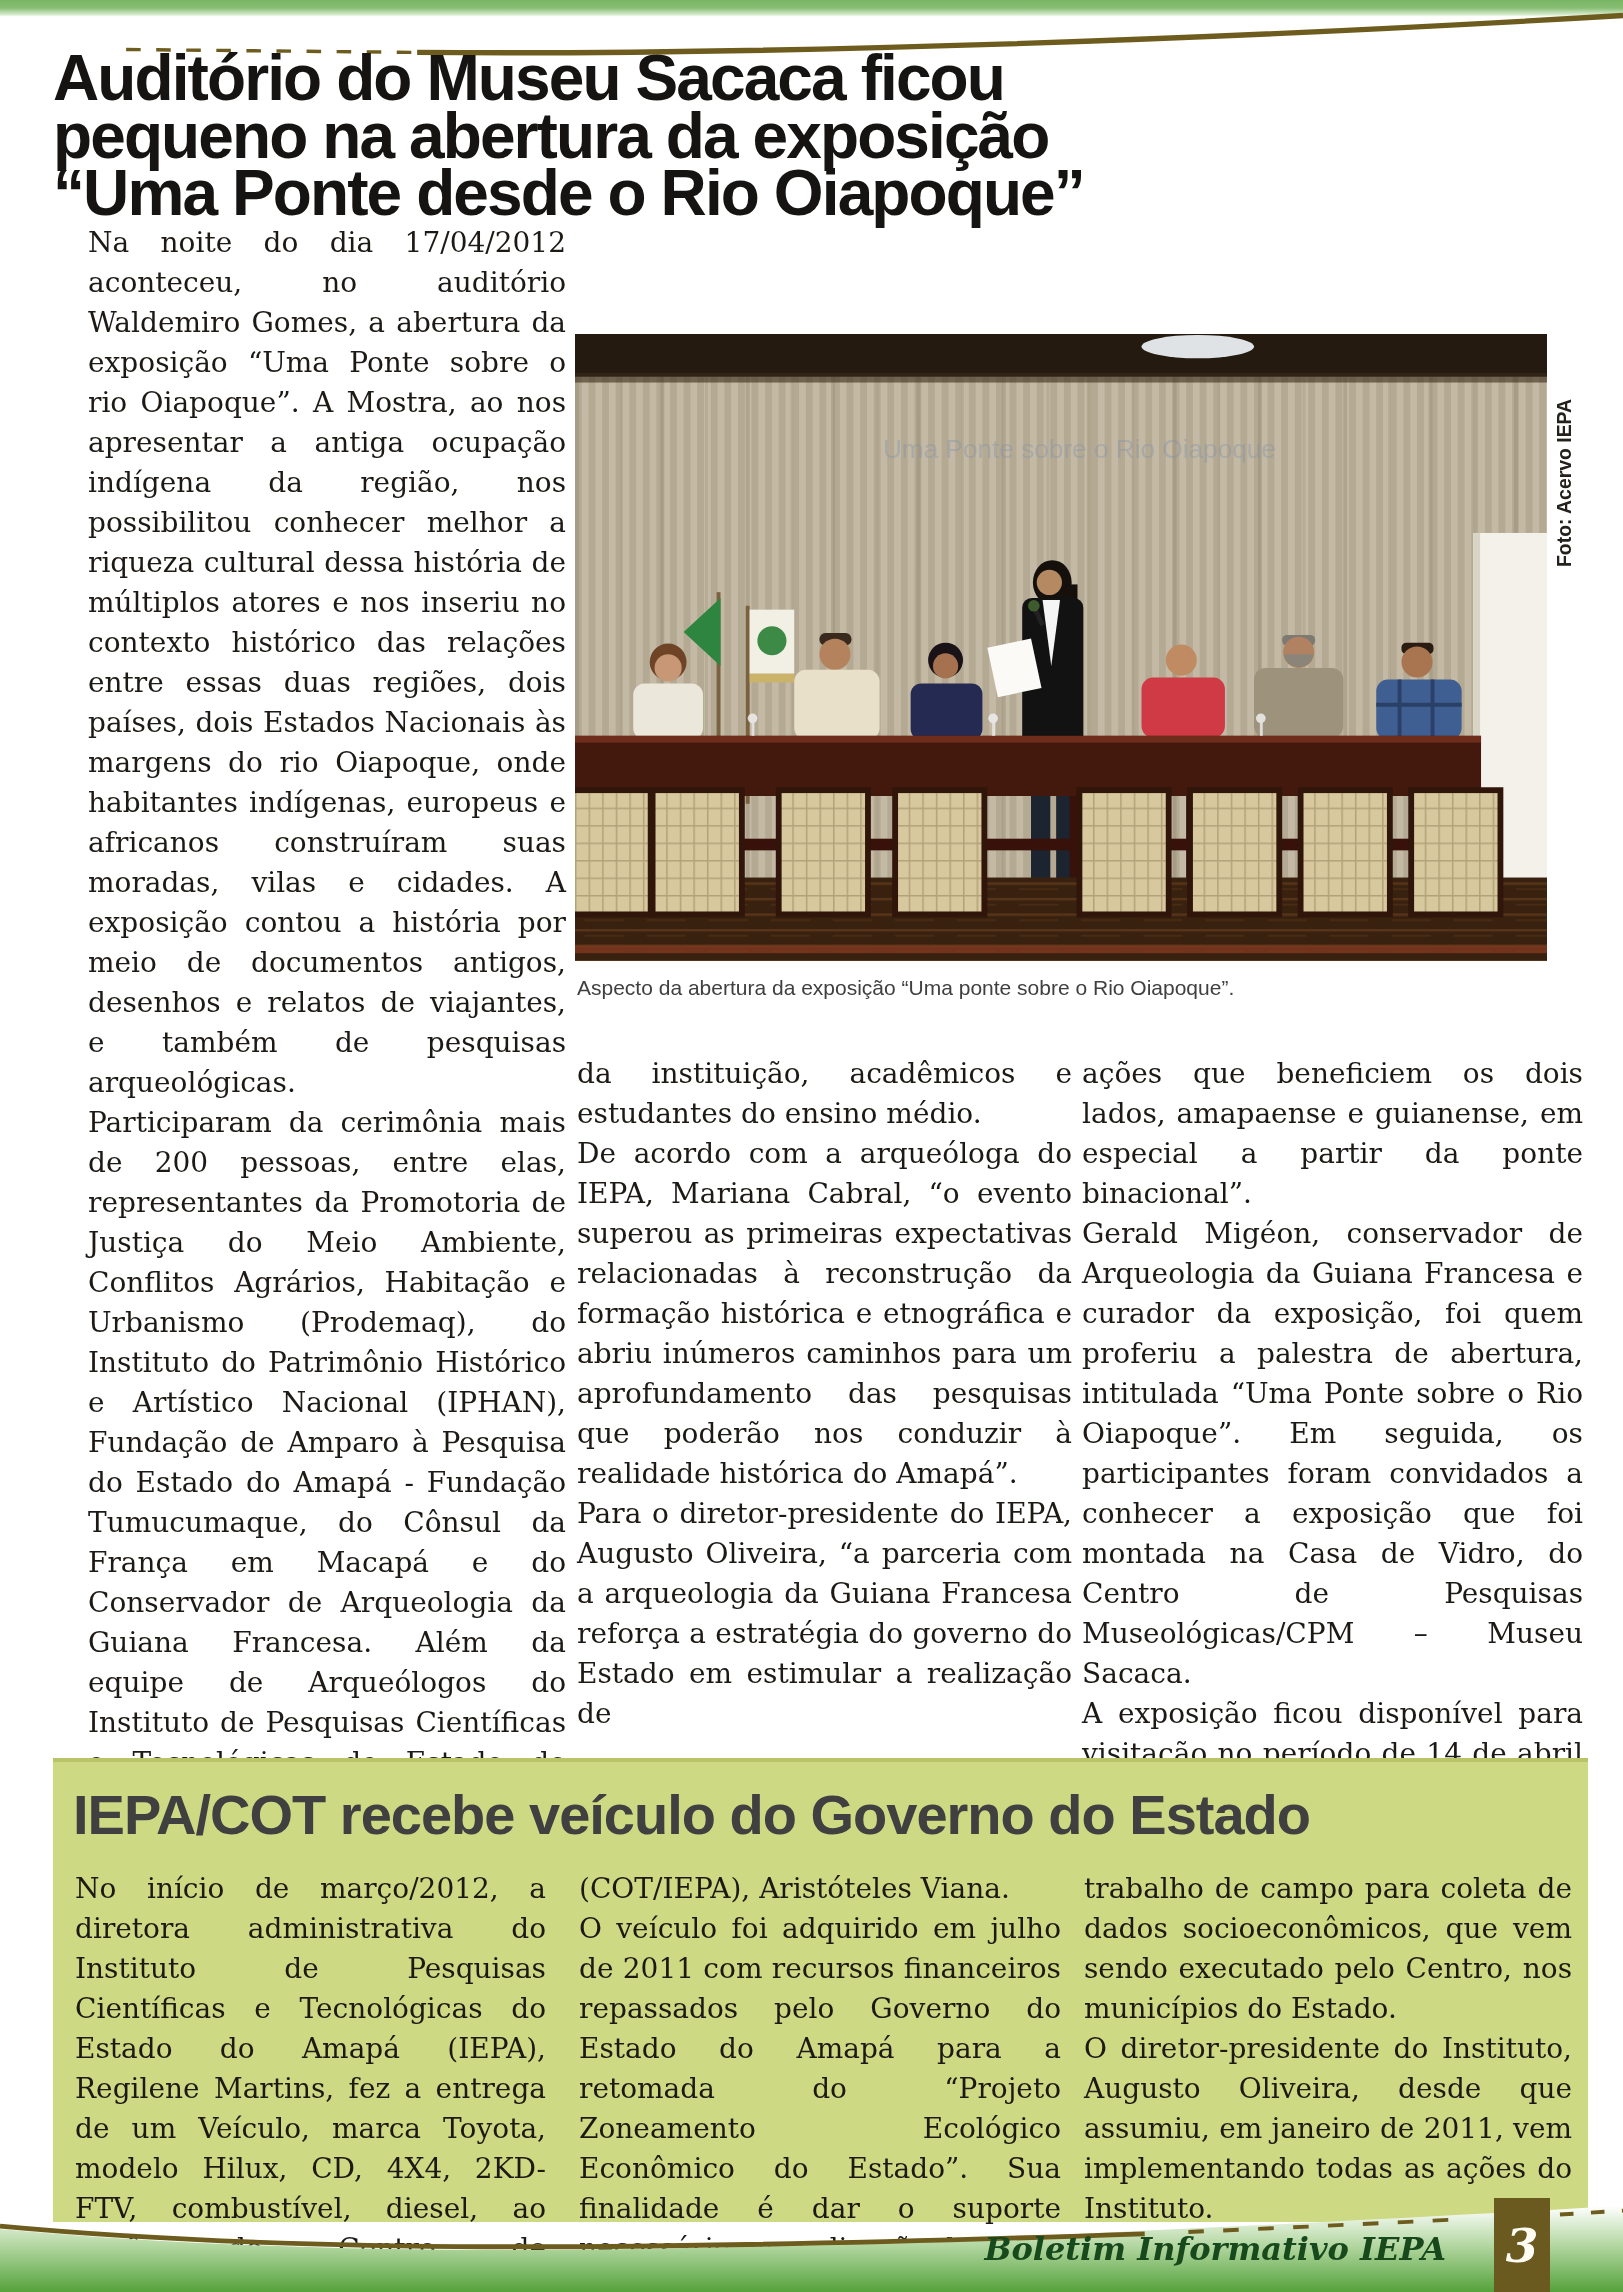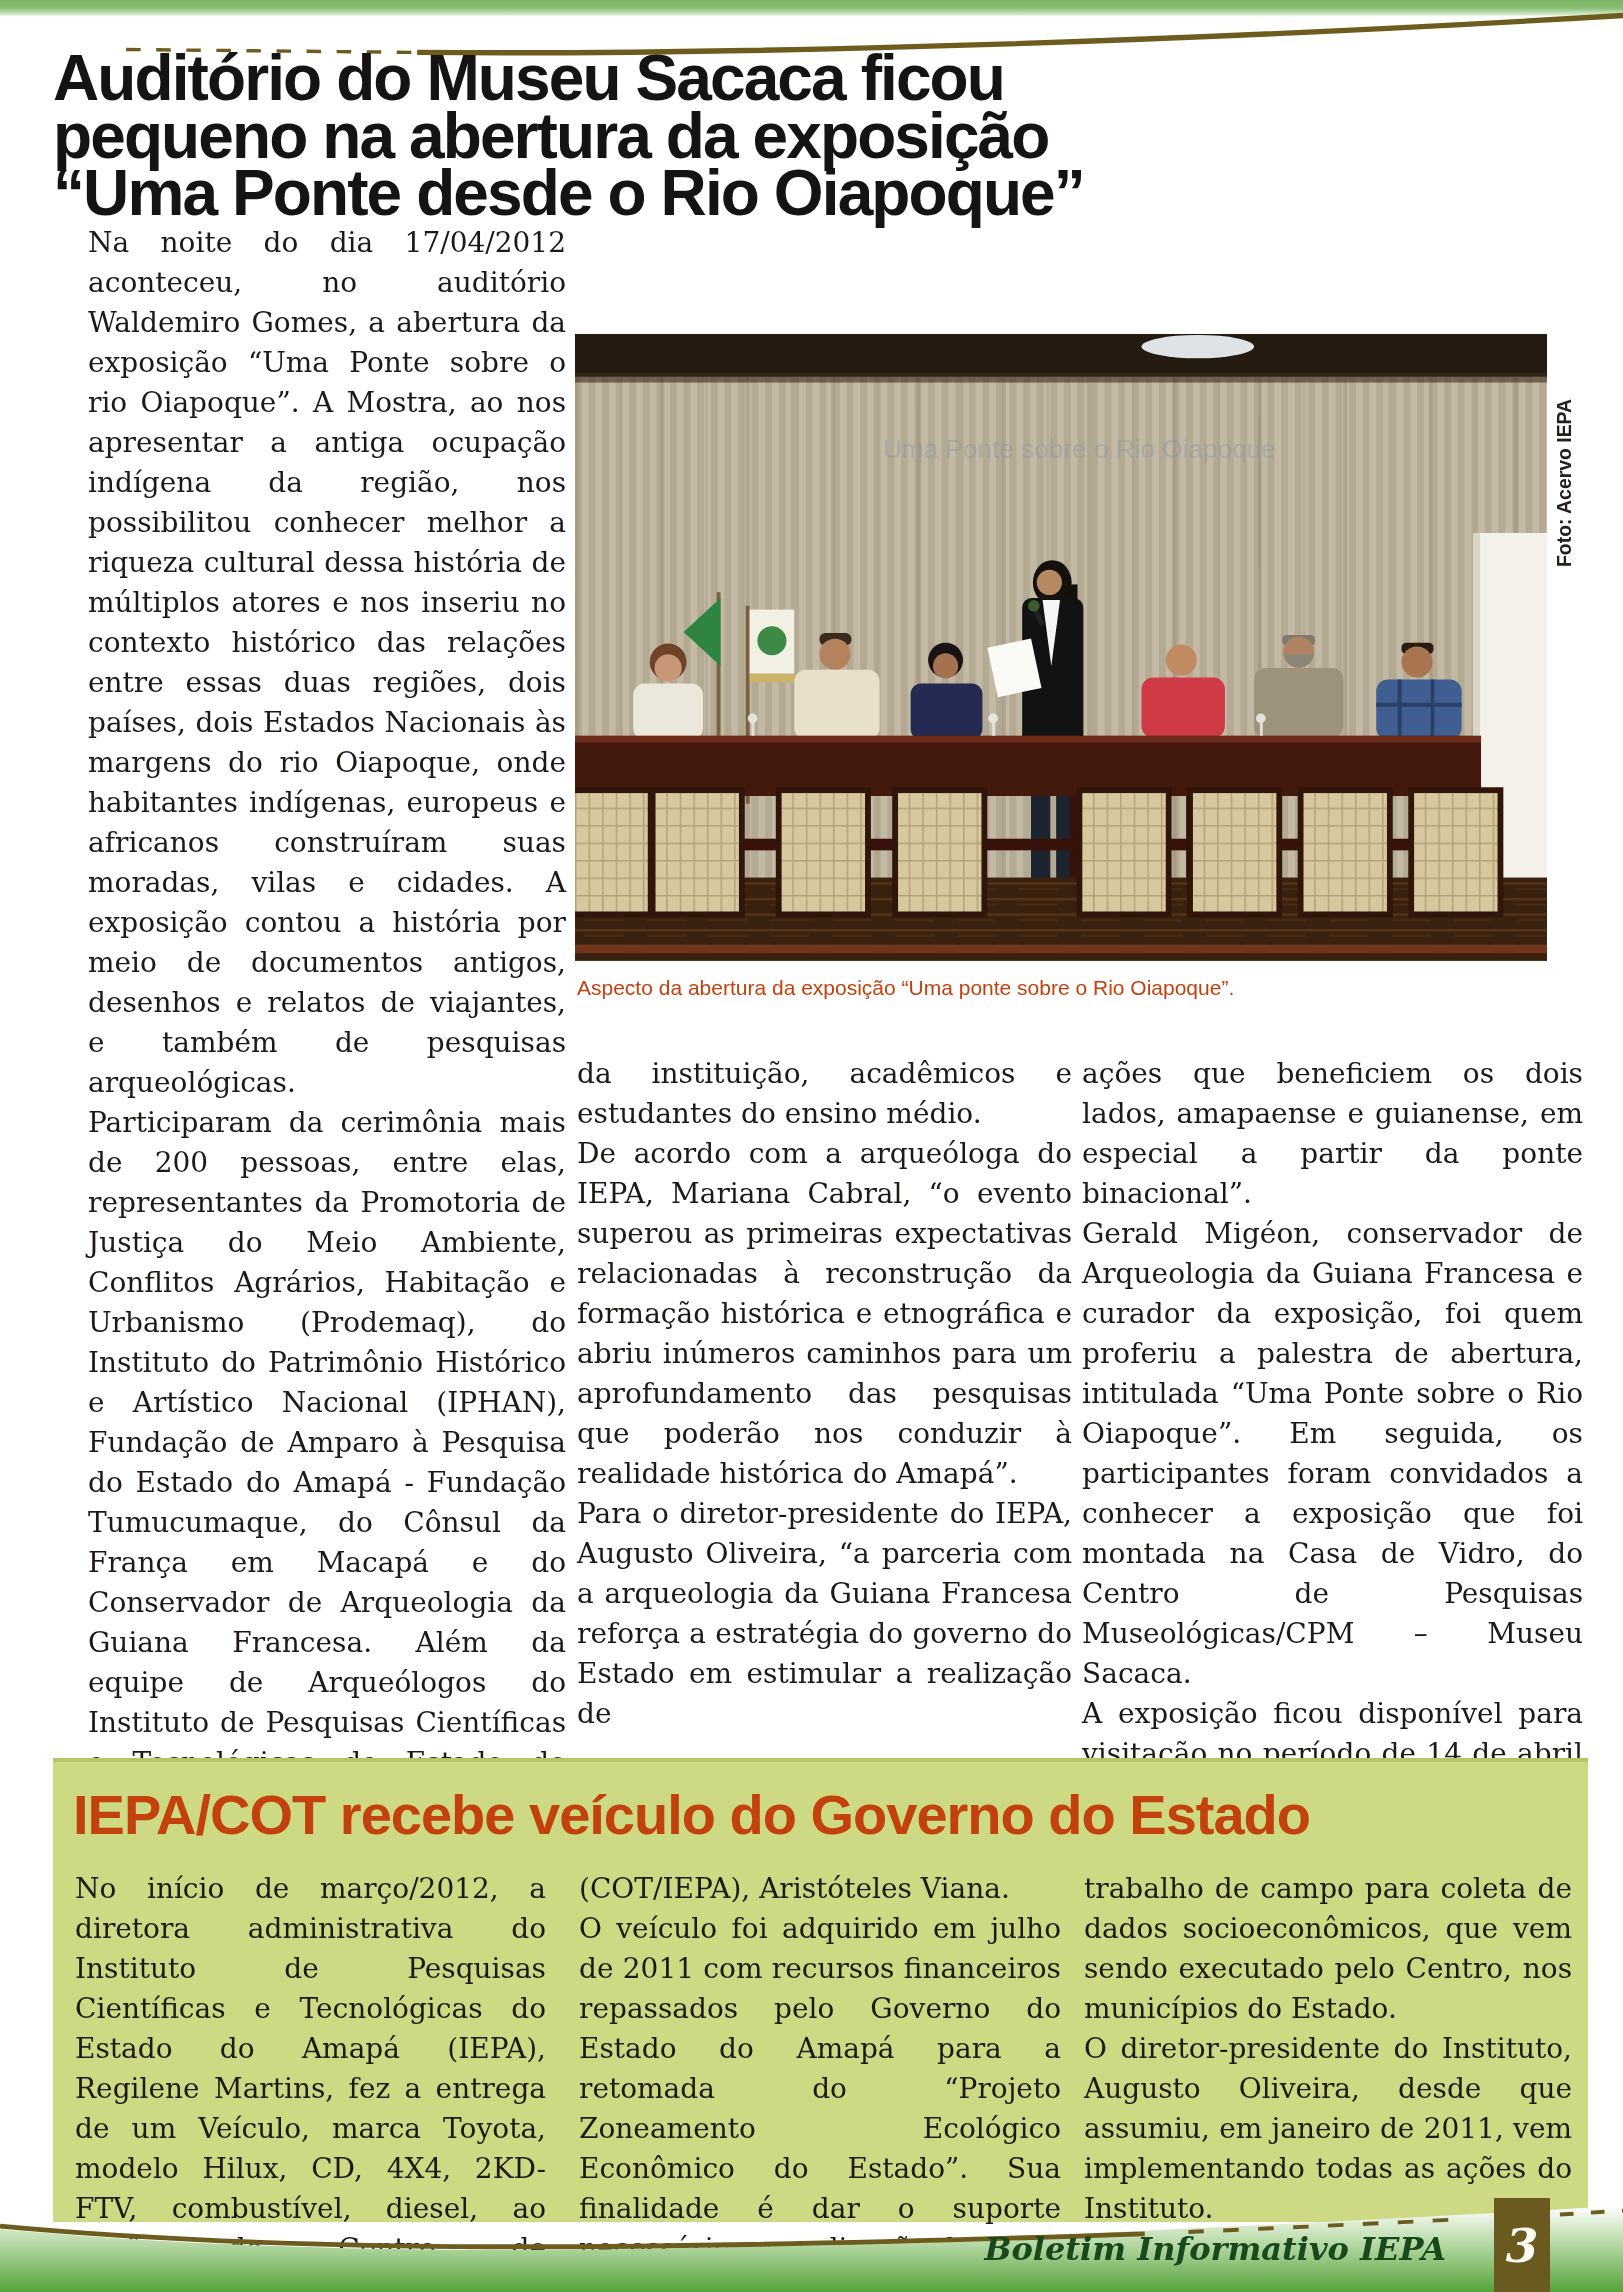--- a/index.html
+++ b/index.html
@@ -16,30 +16,30 @@
   
   .col{position:absolute;text-align:justify;font-size:28px;line-height:40px;}
   .col p{margin:0;}
   .col-left{left:53px;top:223px;width:478px;margin-left:35px;}
   .col-mid{left:577px;top:1054px;width:495px;}
   .col-right{left:1082px;top:1054px;width:501px;}
   
   .photo{position:absolute;left:575px;top:334px;width:972px;height:627px;background:#5eead4;}
   .photo svg{display:block;width:100%;height:100%;}
   .caption{position:absolute;left:577px;top:976px;width:972px;
-           font-family:"Liberation Sans",sans-serif;font-size:21px;color:#c2410c;}
+           font-family:"Liberation Sans",sans-serif;font-size:21px;color:#404040;}
   .credit{position:absolute;left:1553px;top:334px;height:233px;
           font-family:"Liberation Sans",sans-serif;font-weight:700;font-size:19.4px;color:#24211c;
           writing-mode:vertical-rl;transform:rotate(180deg);white-space:nowrap;}
   
   .greenbox{position:absolute;left:53px;top:1758px;width:1535px;height:464px;
             background:#cdd983;border-top:4.9px solid #b9c468;box-sizing:border-box;}
   .a2title{position:absolute;left:73px;top:1782px;width:1494px;
            font-family:"Liberation Sans",sans-serif;font-weight:700;
-           font-size:56px;letter-spacing:-1px;color:#c2410c;white-space:nowrap;}
+           font-size:56px;letter-spacing:-1px;color:#404040;white-space:nowrap;}
   .a2col{position:absolute;text-align:justify;font-size:28px;line-height:40px;}
   .a2col p{margin:0;}
   .a2c1{left:75px;top:1869px;width:471px;}
   .a2c2{left:579px;top:1869px;width:482px;}
   .a2c3{left:1084px;top:1869px;width:488px;}
   
   .footer-label{position:absolute;right:177px;top:2230px;
                 font-style:italic;font-weight:700;font-size:32px;color:#17491d;
                 font-family:"DejaVu Serif",serif;white-space:nowrap;margin-left:16px;}
   .folio{position:absolute;left:1494px;top:2198px;width:56px;height:94px;background:#6b5a1f;

